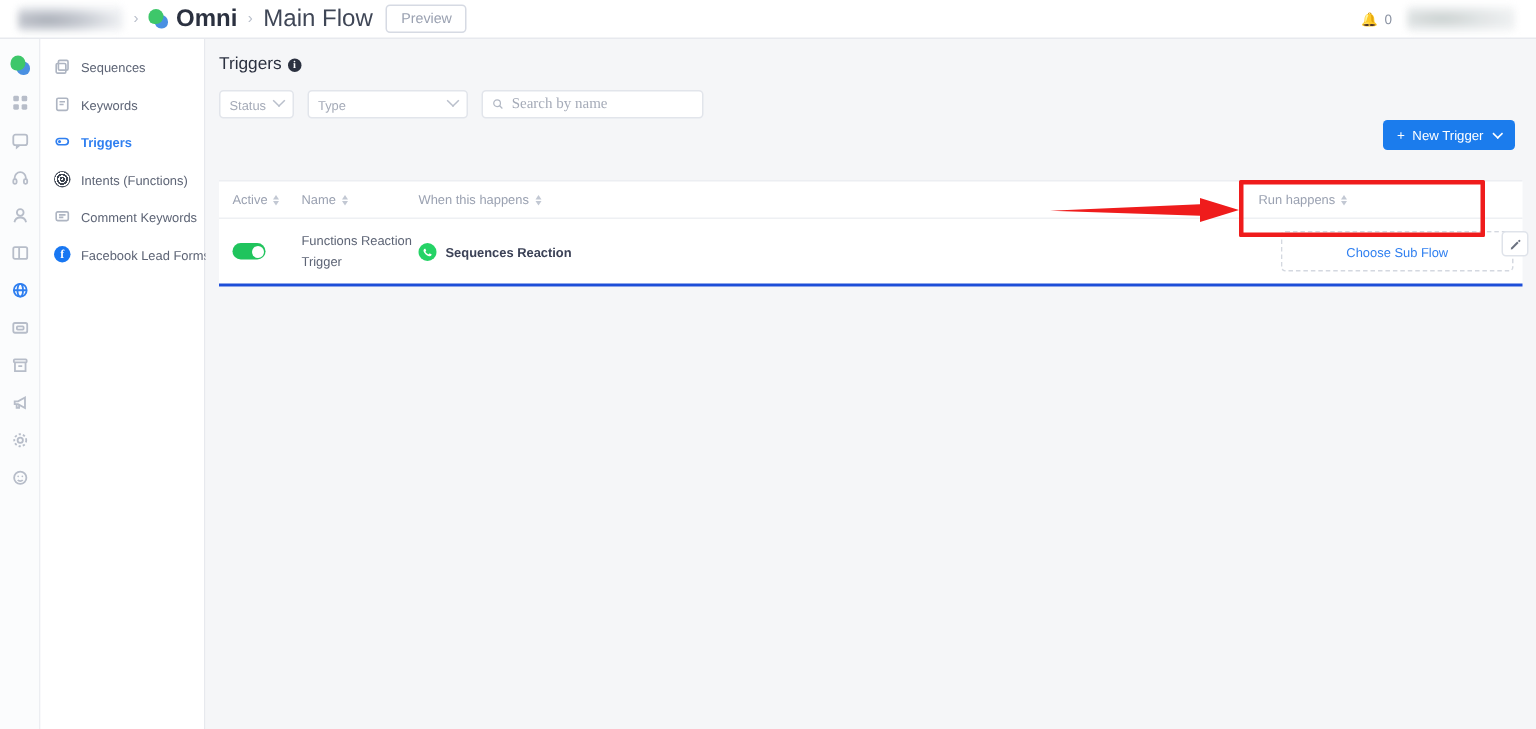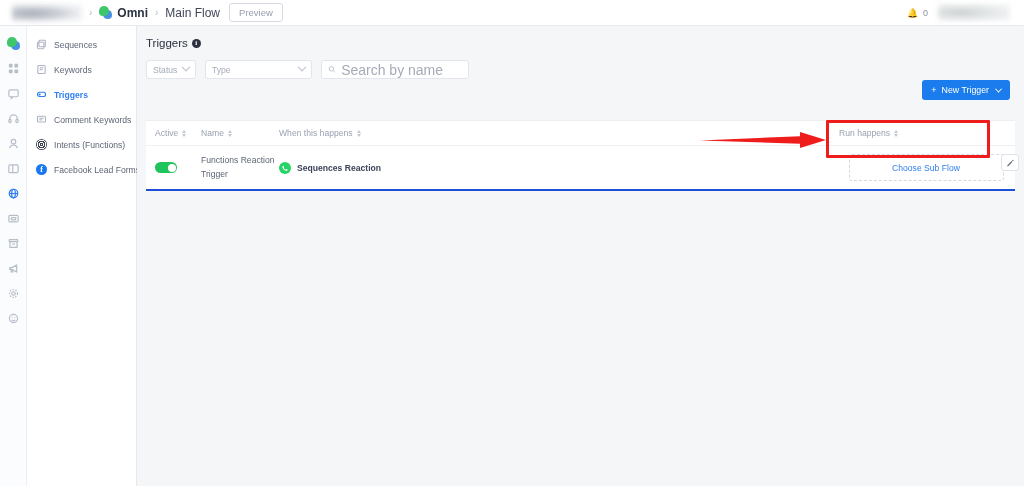--- a/index.html
+++ b/index.html
@@ -23,21 +23,21 @@
     background: radial-gradient(ellipse at 28% 55%, #9ea3ad 0%, #c4c8d0 38%, #eceef1 70%, #f4f5f7 100%);
     filter: blur(2.6px); opacity: .9;
   }
   .crumb-sep { color: #b9bfcb; font-size: 10px; margin: 0 7px; }
   .omni-wrap { display: flex; align-items: center; gap: 5px; }
   .omni-icon { position: relative; width: 13px; height: 13px; }
   .omni-icon .b1 { position: absolute; right: 0; bottom: 0; width: 9px; height: 9px;
     background: #4a90e2; border-radius: 50% 50% 4px 50%; }
   .omni-icon .b2 { position: absolute; left: 0; top: 0; width: 10px; height: 10px;
     background: #3ec76a; border-radius: 50% 50% 50% 4px; }
-  .crumb-txt { font-size: 12px; color: #2b3140; font-weight: 700; }
+  .crumb-txt { font-size: 16px; color: #2b3140; font-weight: 700; }
   .crumb-txt.light { font-weight: 400; color: #3f4656; }
   .preview-btn {
     margin-left: 9px; font-size: 9.5px; color: #9aa1b1; background: #fff;
     border: 1px solid #d6dae3; border-radius: 3px; padding: 3px 9px; cursor: pointer;
   }
   .topbar-right { margin-left: auto; display: flex; align-items: center; gap: 10px; padding-right: 4px; }
   .bell-wrap { display: flex; align-items: center; gap: 4px; }
   .bell-ico { font-size: 9px; color: #707989; }
   .bell-count { font-size: 9px; color: #8b93a3; }
   .blur-user {
@@ -102,22 +102,22 @@
   }
   .select-box.wide { width: 107px; }
   .select-box span { font-size: 8.6px; color: #a5abb8; }
   .chev { margin-left: auto; width: 6px; height: 6px; border-right: 1.1px solid #b9bfcb;
     border-bottom: 1.1px solid #b9bfcb; transform: rotate(45deg) translate(-2px,-2px); }
   .search-box {
     width: 148px; height: 19px; background: #fff; border: 1px solid #e2e5eb; border-radius: 3px;
     display: flex; align-items: center; gap: 5px; padding: 0 6px;
   }
   .search-box input {
-    border: none; outline: none; background: transparent; font-size: 14px; color: #5d6475;
-    font-family: Liberation Sans, sans-serif; width: 100%;
+    border: none; outline: none; background: transparent; font-size: 10px; color: #5d6475;
+    font-family: Liberation Serif, serif; width: 100%;
   }
   .search-box input::placeholder { color: #a5abb8; }
 
   .new-trigger {
     position: absolute; right: 14px; top: 54px; height: 20px;
     background: #1b7ced; border: none; border-radius: 3px; color: #fff;
     font-size: 8.8px; font-family: "Liberation Sans", sans-serif;
     display: flex; align-items: center; gap: 5px; padding: 0 9px; cursor: pointer;
   }
   .nt-plus { font-size: 9px; }
@@ -310,33 +310,33 @@
       <span class="side-ico">
         <svg width="11" height="11" viewBox="0 0 12 12">
             <rect class="sg-act" x="1.6" y="3.6" width="8.8" height="4.6" rx="2.3"></rect>
             <circle cx="4" cy="5.9" r="1.1" fill="#2f7ff0"></circle>
           </svg>
       </span>
       <span>Triggers</span>
     </div>
     <div class="side-item">
       <span class="side-ico">
+          <span class="intents-ico"></span>
+        </span>
+      <span>Intents (Functions)</span>
+    </div>
+    <div class="side-item">
+      <span class="side-ico">
         <svg width="11" height="11" viewBox="0 0 12 12">
             <rect class="sg" x="1.6" y="2.4" width="8.8" height="6.4" rx="1.1"></rect>
             <line class="sg" x1="3.6" y1="4.6" x2="8.4" y2="4.6"></line>
             <line class="sg" x1="3.6" y1="6.4" x2="6.8" y2="6.4"></line>
           </svg>
       </span>
       <span>Comment Keywords</span>
-    </div>
-    <div class="side-item">
-      <span class="side-ico">
-          <span class="intents-ico"></span>
-        </span>
-      <span>Intents (Functions)</span>
     </div>
     <div class="side-item">
       <span class="side-ico">
           <span class="fb-circle">f</span>
         </span>
       <span>Facebook Lead Forms</span>
     </div>
   </div>
 
   <div class="main">
@@ -410,21 +410,21 @@
         </div>
         <div class="c-name">Functions Reaction Trigger</div>
         <div class="c-when">
           <span class="wa-ico">
             <svg width="8" height="8" viewBox="0 0 12 12">
               <path fill="#ffffff" d="M4.1 3.1c-.15-.33-.3-.34-.45-.35h-.38a.73.73 0 0 0-.53.25A2.23 2.23 0 0 0 2 4.65a3.87 3.87 0 0 0 .81 2.06 8.3 8.3 0 0 0 3.38 2.98c1.67.66 2.01.53 2.37.5.36-.04 1.17-.48 1.33-.94.17-.46.17-.86.12-.94-.05-.08-.19-.13-.4-.23s-1.17-.58-1.36-.64c-.18-.07-.31-.1-.45.1-.13.2-.51.64-.62.77-.12.13-.23.15-.43.05a5.43 5.43 0 0 1-1.6-.99 6.1 6.1 0 0 1-1.1-1.38c-.12-.2-.01-.3.09-.4.09-.9.2-.23.3-.35.09-.12.12-.2.19-.33.06-.13.03-.25-.02-.35-.05-.1-.44-1.1-.6-1.5Z"></path>
             </svg>
           </span>
           <span>Sequences Reaction</span>
         </div>
-        <div style="width:170px; display:flex; justify-content:center; padding-left:4px;">
+        <div style="width:170px; display:flex; justify-content:flex-end; padding-left:4px;">
           <button class="choose-btn">Choose Sub Flow</button>
         </div>
         <button class="edit-btn">
           <svg width="8" height="8" viewBox="0 0 12 12">
             <path d="M2 9.3 L8.2 3.1 L9.6 4.5 L3.4 10.7 L1.8 11 Z" fill="#6b7280"></path>
             <path d="M8.9 2.4 L9.8 1.5 a.8.8 0 0 1 1.1 0 l.3.3 a.8.8 0 0 1 0 1.1 l-.9.9 Z" fill="#6b7280"></path>
           </svg>
         </button>
       </div>
     </div>

